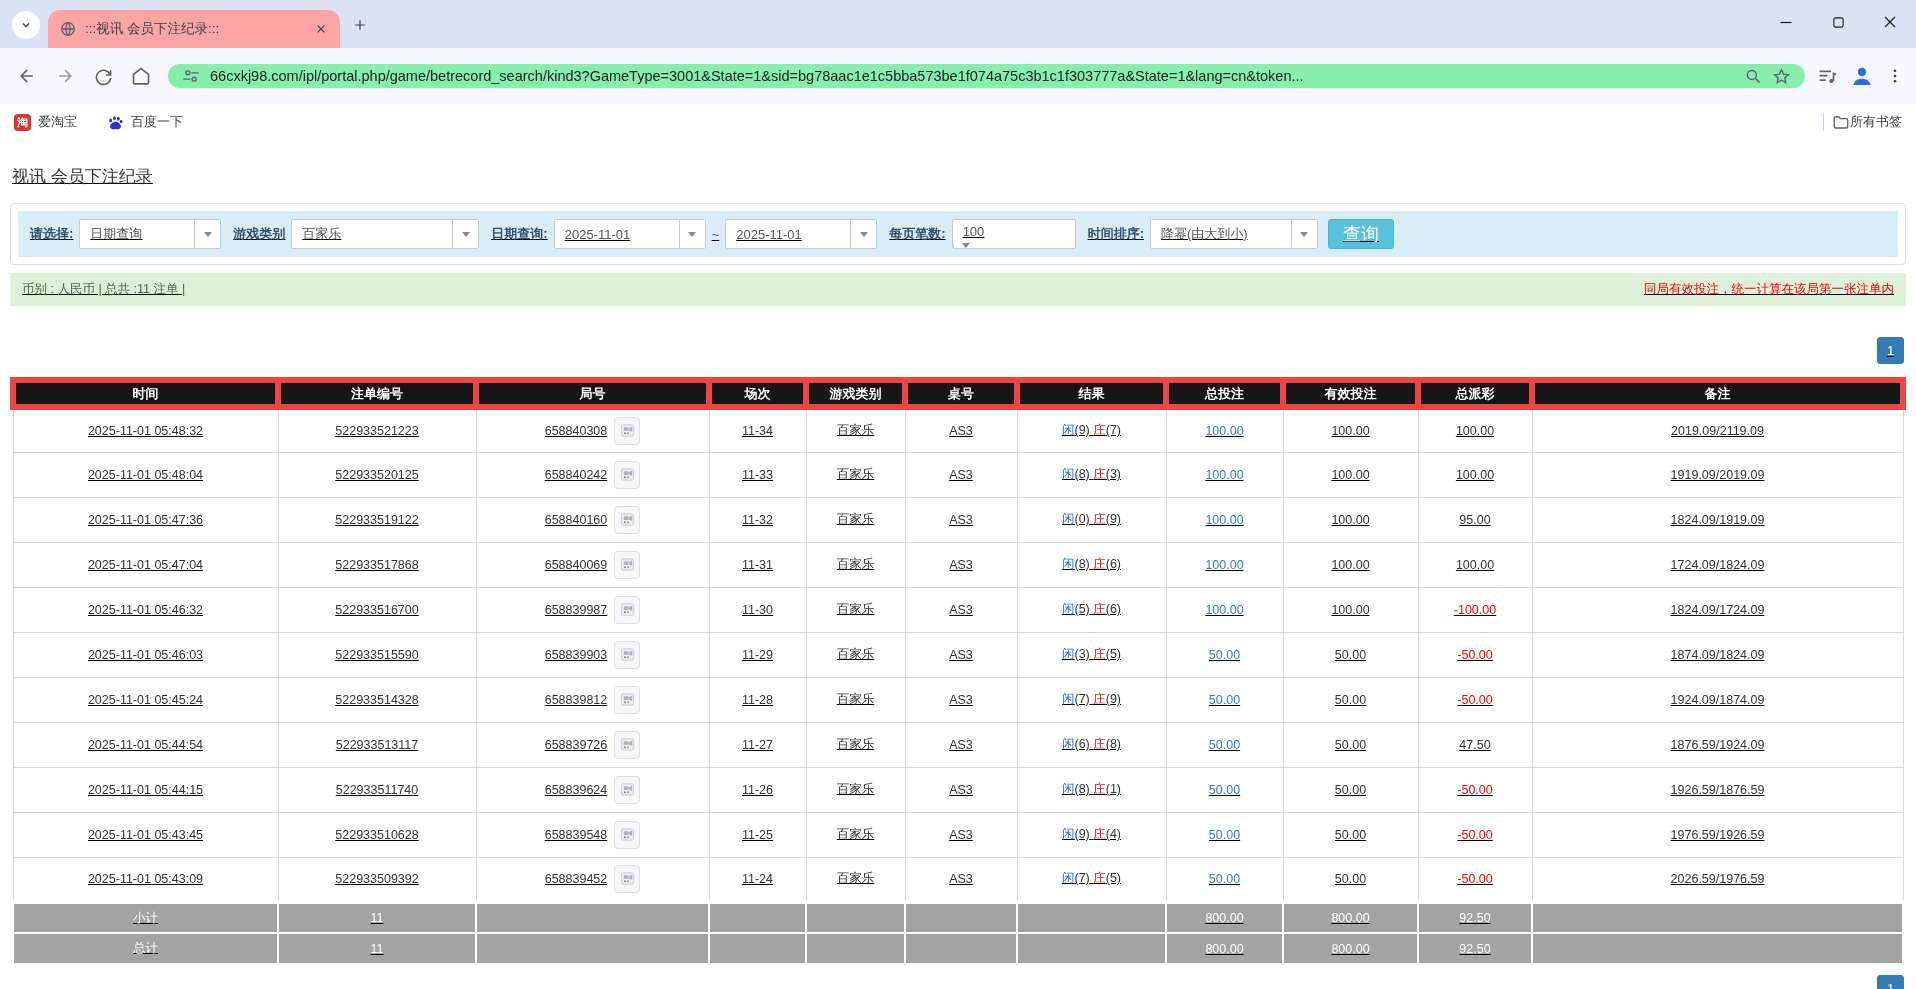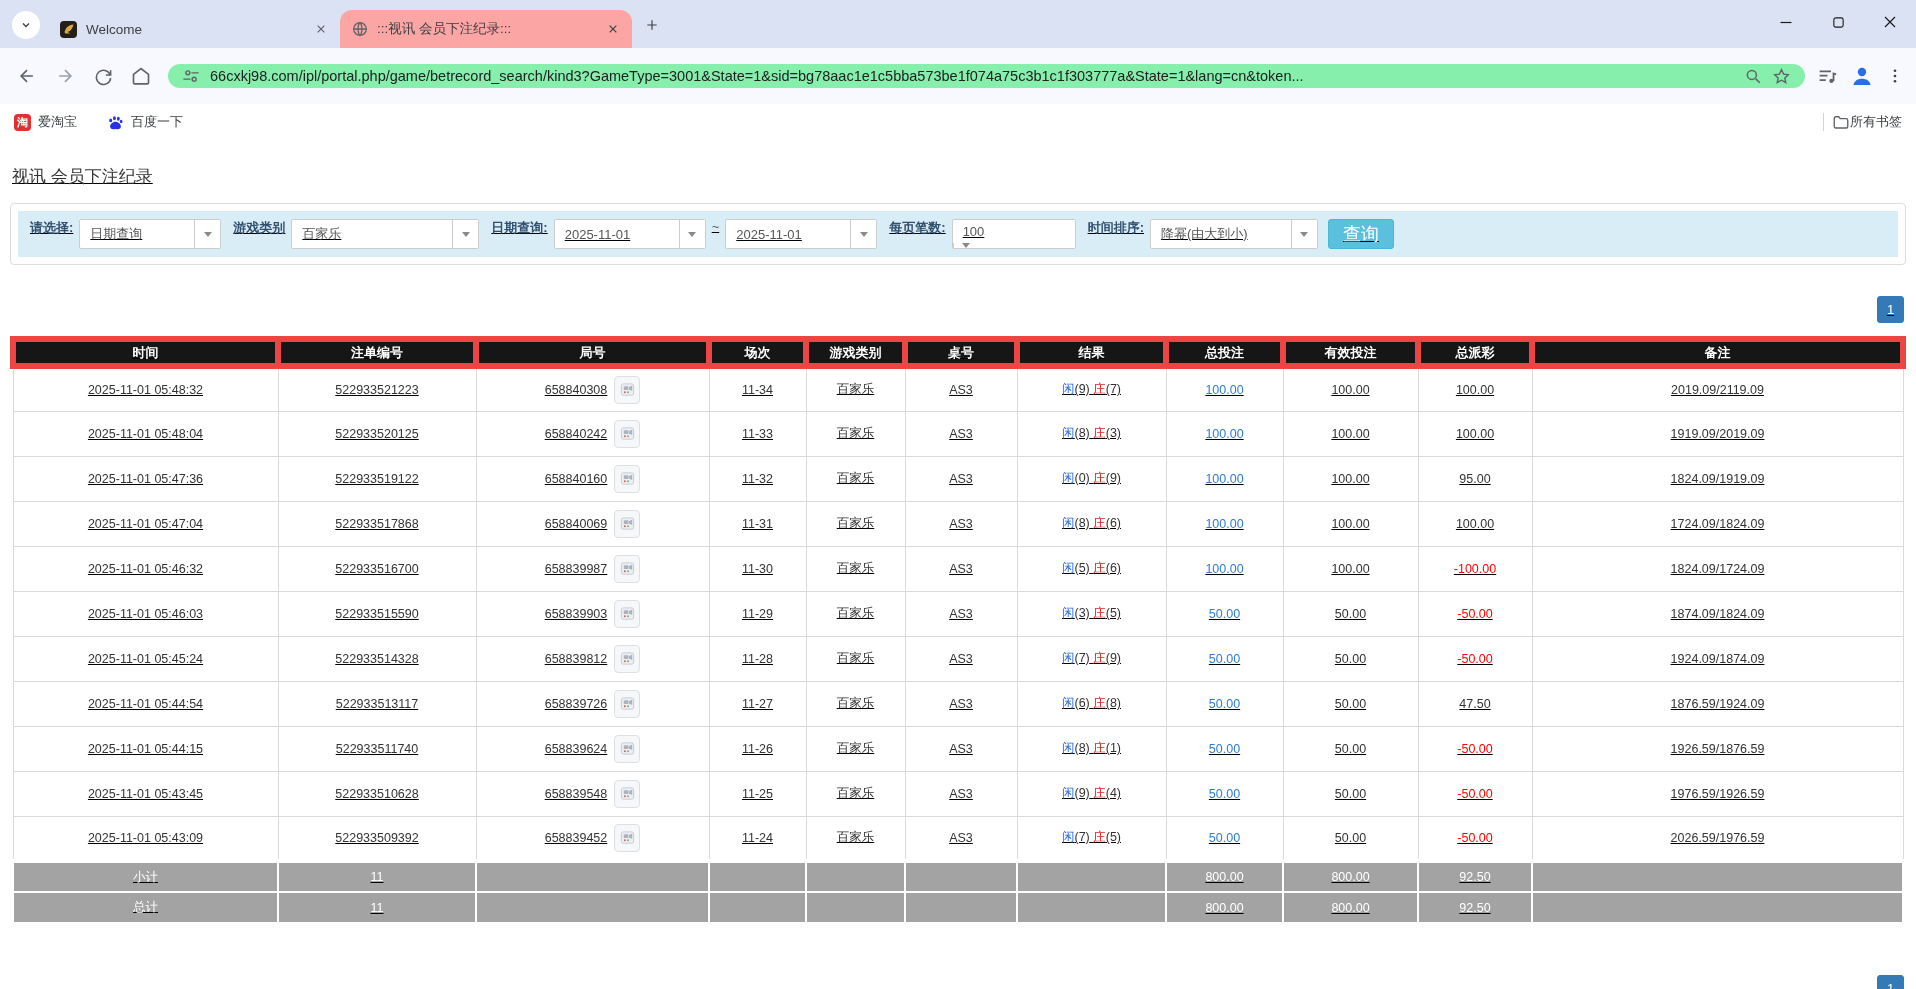--- a/index.html
+++ b/index.html
@@ -29,21 +29,21 @@
   .bm-item { display:flex; align-items:center; gap:7px; margin-right:30px; cursor:pointer; }
   .bm-taobao-ic { width:17px; height:17px; border-radius:4px; background:#e0312e; color:#fff; font-size:11px; font-weight:bold; display:flex; align-items:center; justify-content:center; }
   .bm-right { margin-left:auto; display:flex; align-items:center; }
   .bm-divider { width:1px; height:18px; background:#c9d4ea; margin-right:8px; }
 
   
   .page { padding:0 10px;text-decoration:underline; }
   .page-title { margin:25px 0 15px 2px; font-size:17px; color:#333; font-weight:normal; }
 
   .filter-panel { border:1px solid #ddd; border-radius:4px; padding:7px; }
-  .filter-bar { background:#d9edf7; padding:8px 10px; display:flex; font-size:13px; }
+  .filter-bar { background:#d9edf7; padding:8px 10px; display:flex; align-items:center; font-size:13px; }
   .flabel { color:#31506e; font-weight:bold; margin:0 6px 0 12px; white-space:nowrap; }
   .flabel.first { margin-left:2px; }
   .tilde { color:#555; margin:0 6px; }
   .select { background:#fff; border:1px solid #ccc; border-radius:2px; height:30px; display:flex; align-items:stretch; cursor:pointer; }
   .select .val { flex:1; display:flex; align-items:center; padding:0 10px; color:#555; white-space:nowrap; overflow:hidden; }
   .select .caret { width:26px; border-left:1px solid #ccc; display:flex; align-items:center; justify-content:center; background:#fff; }
   .caret-tri { width:0; height:0; border-left:4px solid transparent; border-right:4px solid transparent; border-top:5px solid #8a8a8a; }
   .s-query { width:142px; } .s-game { width:188px; } .s-date { width:152px; }
   .s-size { width:124px;flex-direction:column; } .s-sort { width:168px; }
   .search-btn { background:#5bc0de; border:1px solid #46b8da; color:#fff; height:30px; padding:0 14px; margin-left:10px; border-radius:3px; font-size:18px; cursor:pointer; }
@@ -69,33 +69,20 @@
 </head>
 <body>
 
 <div class="tabstrip">
   <div class="tab-search-btn">
     <svg width="12" height="12" viewBox="0 0 24 24" fill="none" stroke="#3c4043" stroke-width="2.5">
         <path d="M6 9l6 6 6-6"></path>
       </svg>
   </div>
 
-  <div class="tab">
-    <span class="favicon-welcome">
-      <svg width="12" height="12" viewBox="0 0 16 16">
-          <path d="M2 12c2-6 5-9 12-10-1 4-3 9-8 10l4 2H3z" fill="#d7a93f"></path>
-        </svg>
-    </span>
-    <span class="tab-title">Welcome</span>
-    <span class="tab-close">
-      <svg width="10" height="10" viewBox="0 0 12 12" stroke="#5f6368" stroke-width="1.4">
-          <path d="M2 2l8 8M10 2l-8 8"></path>
-        </svg>
-    </span>
-  </div>
 
   <div class="tab active">
     <svg width="16" height="16" viewBox="0 0 16 16" fill="none" stroke="#5f6368" stroke-width="1.3">
         <circle cx="8" cy="8" r="6.3"></circle>
         <path d="M1.7 8h12.6M8 1.7c2.6 2.2 2.6 10.4 0 12.6-2.6-2.2-2.6-10.4 0-12.6z"></path>
       </svg>
     <span class="tab-title">:::视讯 会员下注纪录:::</span>
     <span class="tab-close">
       <svg width="10" height="10" viewBox="0 0 12 12" stroke="#3c4043" stroke-width="1.4">
           <path d="M2 2l8 8M10 2l-8 8"></path>
@@ -258,20 +245,24 @@
         <span class="val">降幂(由大到小)</span>
         <span class="caret">
             <span class="caret-tri"></span>
           </span>
       </div>
 
       <button class="search-btn">查询</button>
     </div>
   </div>
 
+  <div class="summary-bar">
+    <span>币别 : 人民币 | 总共 :11 注单 |</span>
+    <span class="summary-notice">同局有效投注，统一计算在该局第一张注单内</span>
+  </div>
 
   <div class="pagi-row">
     <div class="page-btn">1</div>
   </div>
 
   <table class="bets">
     <colgroup>
       <col style="width:265px">
         <col style="width:198px">
         <col style="width:233px">

